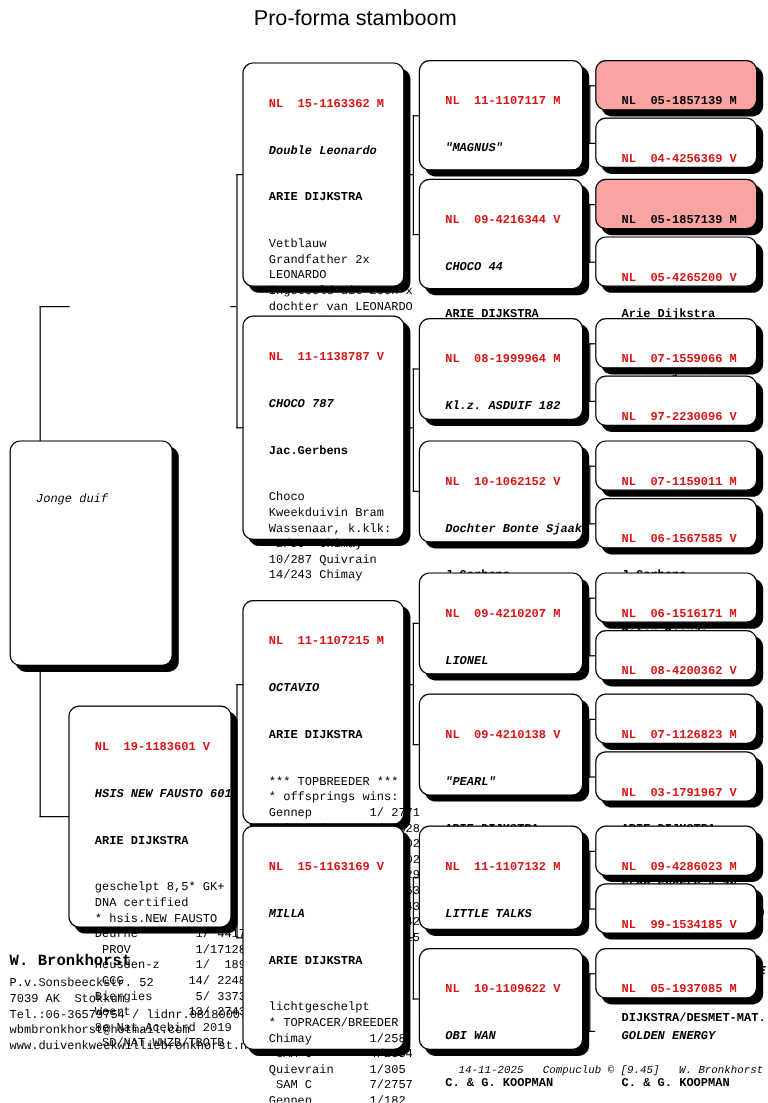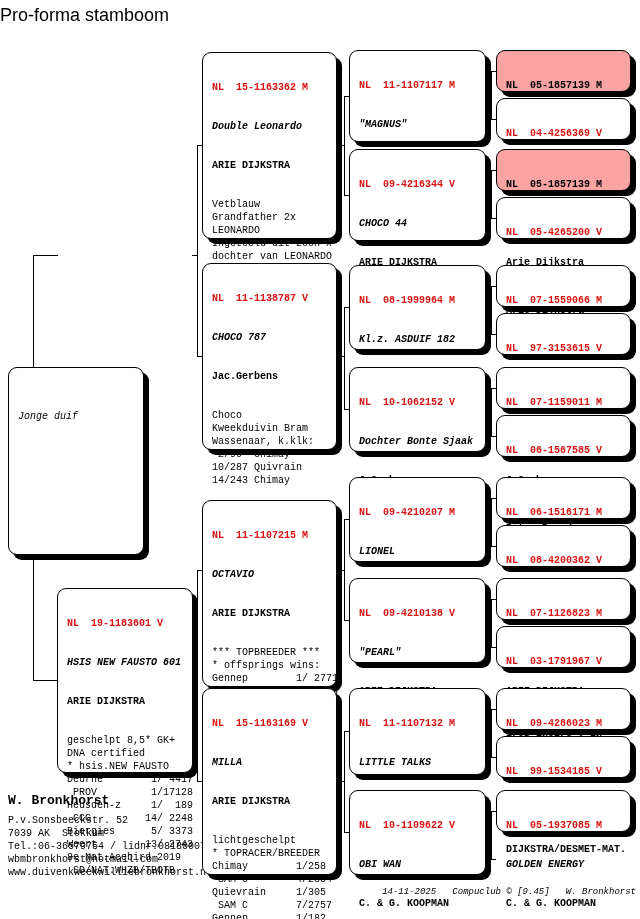--- a/index.html
+++ b/index.html
@@ -1,21 +1,21 @@
 <!DOCTYPE html>
 <html><head>
 <meta charset="utf-8">
 <style>
   html,body{margin:0;padding:0;background:#fff;}
   #page{position:relative;width:640px;height:919px;background:#fff;overflow:hidden;
         font-family:"Liberation Mono","DejaVu Sans Mono",monospace;}
-  #title{position:absolute;left:0;top:5px;width:592px;
+  #title{position:absolute;left:0;top:5px;width:592px;text-align:center;
          font-family:"Liberation Sans","DejaVu Sans",sans-serif;font-size:18px;color:#000;}
   .box{position:absolute;box-sizing:border-box;background:#fff;border:1px solid #000;
-       border-radius:9px;box-shadow:5px 5px 0 #000;padding:2px 3px 0 9px;
+       border-radius:9px;box-shadow:5px 5px 0 #000;padding:2px 3px 0 21px;
        font-size:10px;line-height:13px;color:#000;white-space:pre;z-index:2;}
   .box.hl{background:#f9a3a3;}
   .ring{font-weight:bold;color:#d81414;}
   .box.hl .ring{color:#000;}
   .bname{font-weight:bold;font-style:italic;}
   .owner{font-weight:bold;}
   .details{}
   .subjlabel{font-style:italic;padding-top:14px;}
   .cline{position:absolute;background:#000;z-index:1;}
   #fancier{position:absolute;left:8px;top:793px;color:#000;}
@@ -254,21 +254,21 @@
     <div class="ring">NL  05-4265200 V</div>
     <div class="bname">"FIRE"</div>
     <div class="owner">Arie Dijkstra</div>
   </div>
   <div class="box" style="left:496px;top:265px;width:135px;height:42px">
     <div class="ring">NL  07-1559066 M</div>
     <div class="bname">Zoon Stamkoppel</div>
     <div class="owner">J.Gerbens</div>
   </div>
   <div class="box" style="left:496px;top:313px;width:135px;height:42px">
-    <div class="ring">NL  97-3153615 V</div>
+    <div class="ring">NL  97-2230096 V</div>
     <div class="bname">Rechtstreeks Beerda</div>
     <div class="owner">Piter Beerda</div>
   </div>
   <div class="box" style="left:496px;top:367px;width:135px;height:42px">
     <div class="ring">NL  07-1159011 M</div>
     <div class="bname">Bonte Sjaak</div>
     <div class="owner">J.Gerbens</div>
   </div>
   <div class="box" style="left:496px;top:415px;width:135px;height:42px">
     <div class="ring">NL  06-1567585 V</div>

